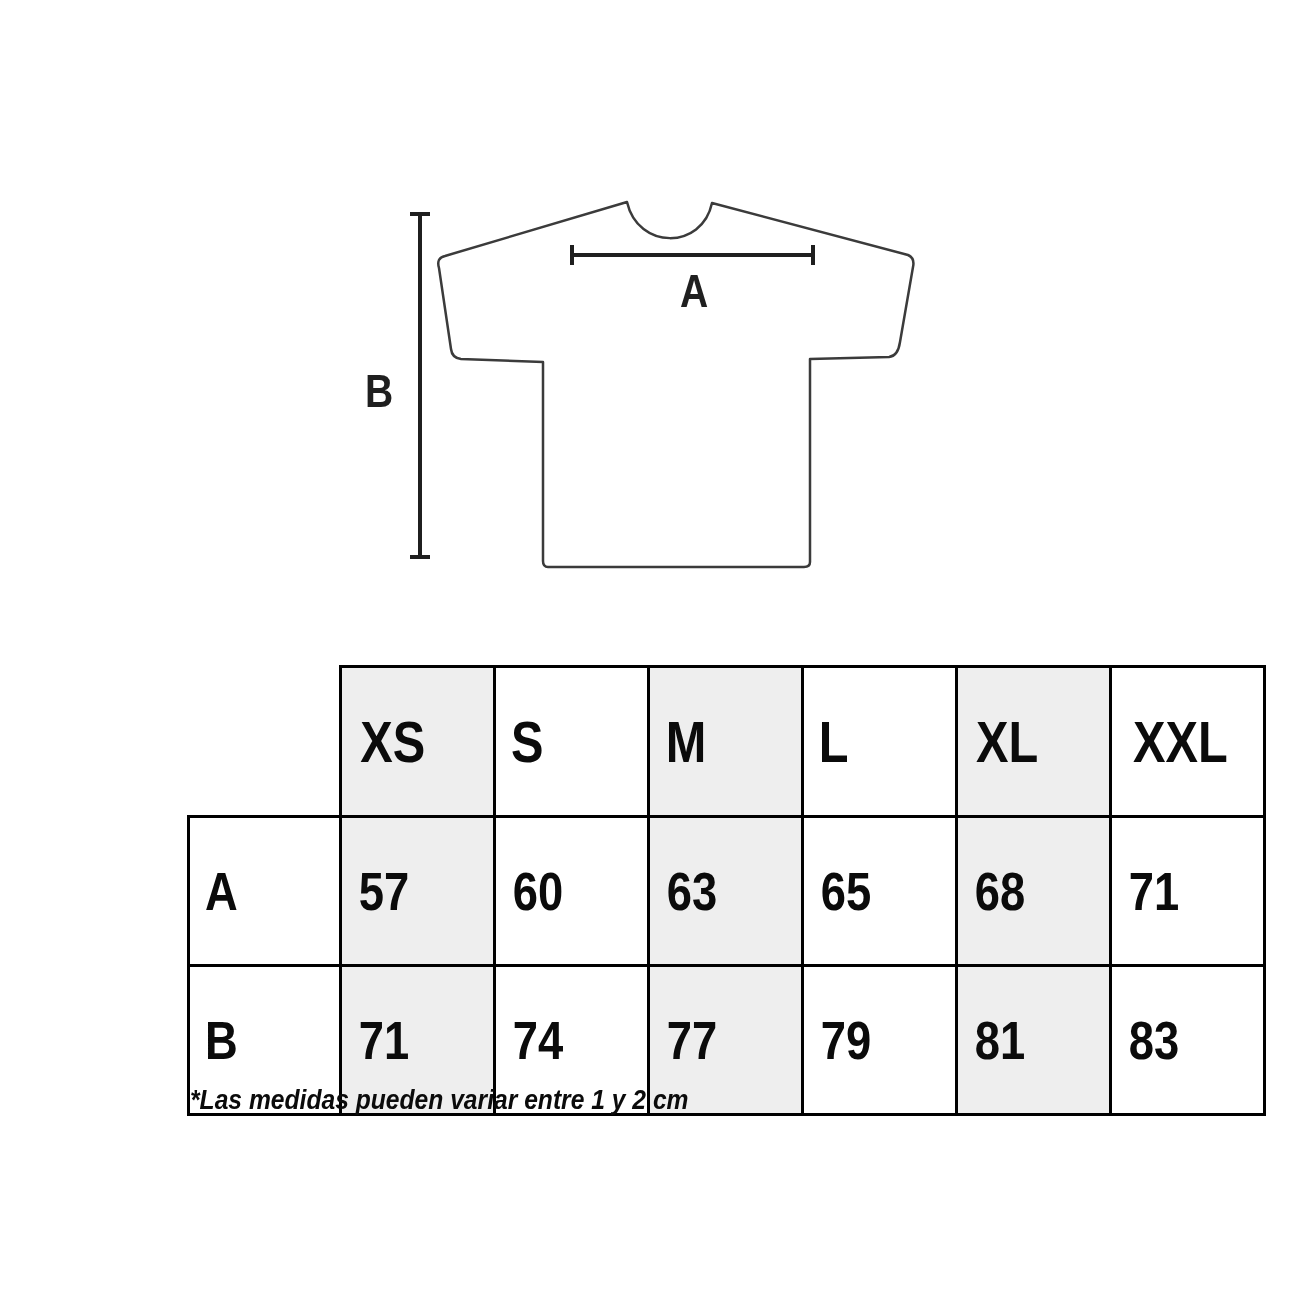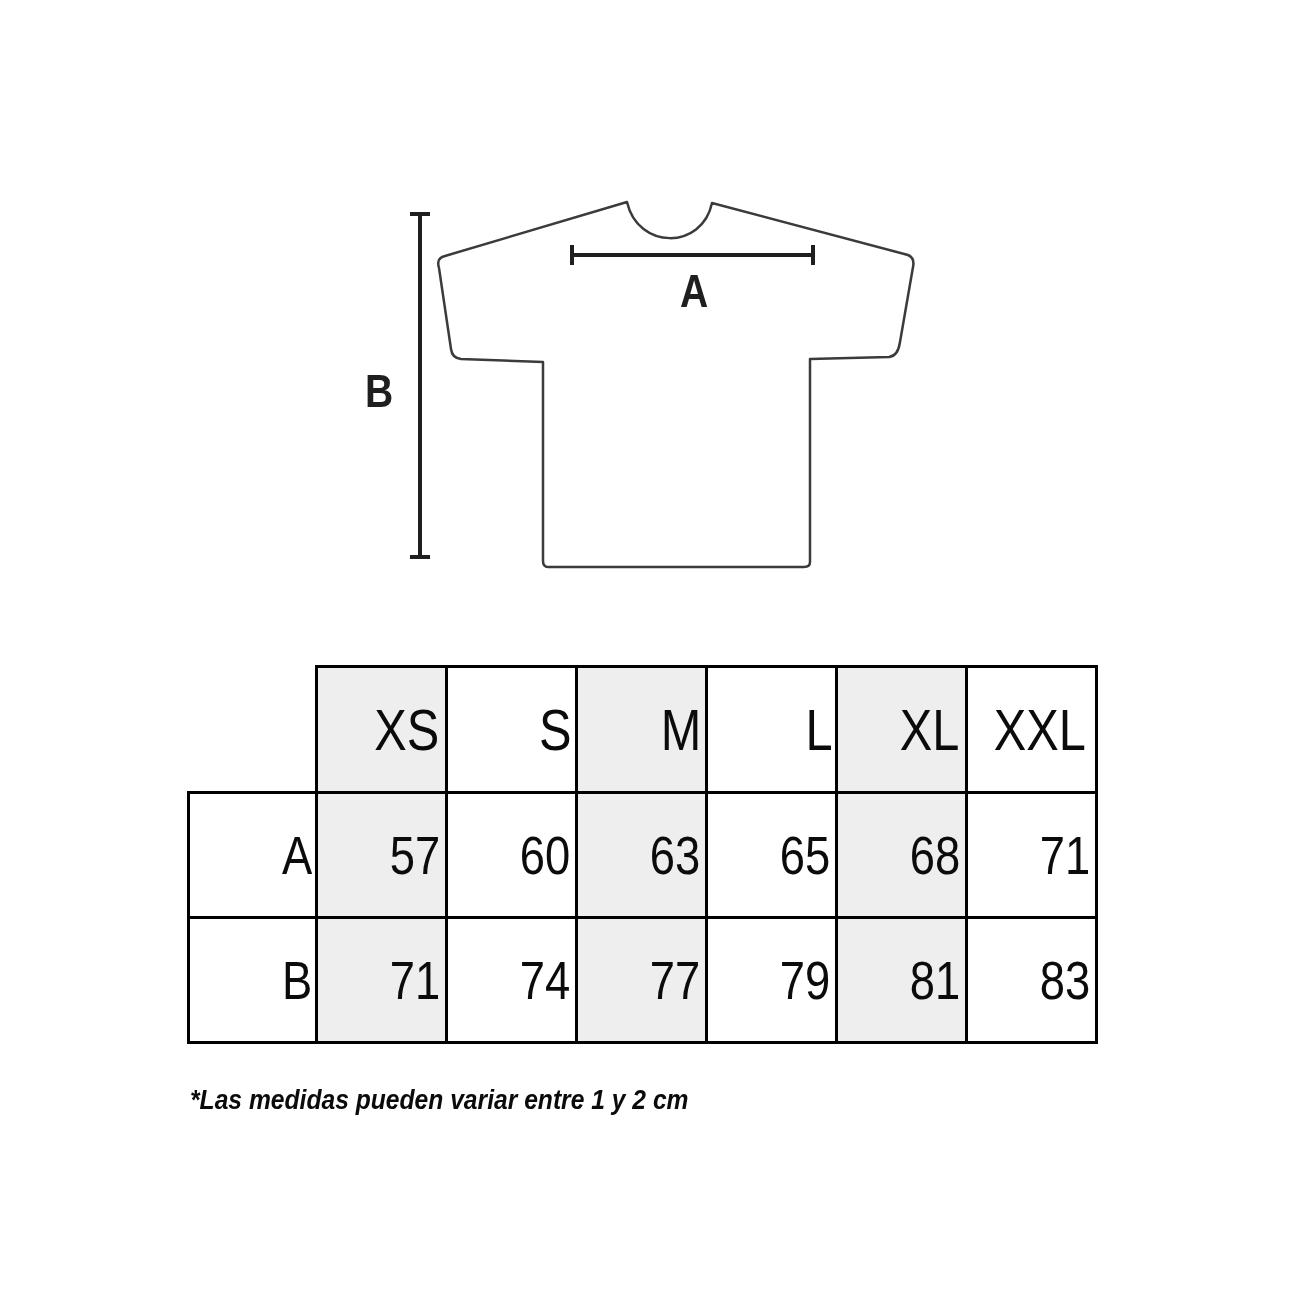--- a/index.html
+++ b/index.html
@@ -12,22 +12,22 @@
   .measure{stroke:#1f1f1f;stroke-width:4;}
   .shirt{fill:#ffffff;stroke:#3b3b3b;stroke-width:2.5;stroke-linejoin:round;}
   .measure-label{
     font-family:"Liberation Sans", sans-serif;font-weight:bold;font-size:46px;fill:#1f1f1f;
   }
   
   table.size-table{
     position:absolute;left:187px;top:665px;border-collapse:collapse;table-layout:fixed;
   }
   .size-table td,.size-table th{
-    border:3px solid #000;padding:0;margin:0;text-align:right;vertical-align:middle;
-    font-weight:normal;color:#0b0b0b;background:#ffffff;
+    border:3px solid #000;padding:12px;margin:0;text-align:left;vertical-align:middle;
+    font-weight:bold;color:#0b0b0b;background:#ffffff;
   }
   .size-table .col-label{width:125px;}
   .size-table .col-size{width:127px;}
   .size-table tr.hdr  td,.size-table tr.hdr  th{height:123px;font-size:58px;}
   .size-table tr.data td,.size-table tr.data th{height:122px;font-size:54px;}
   .size-table .corner{border:none;background:#ffffff;}
   .size-table tr > *:nth-child(2),
   .size-table tr > *:nth-child(4),
   .size-table tr > *:nth-child(6){background:#eeeeee;}
   .size-table tr > .corner:nth-child(1){background:#ffffff;}

